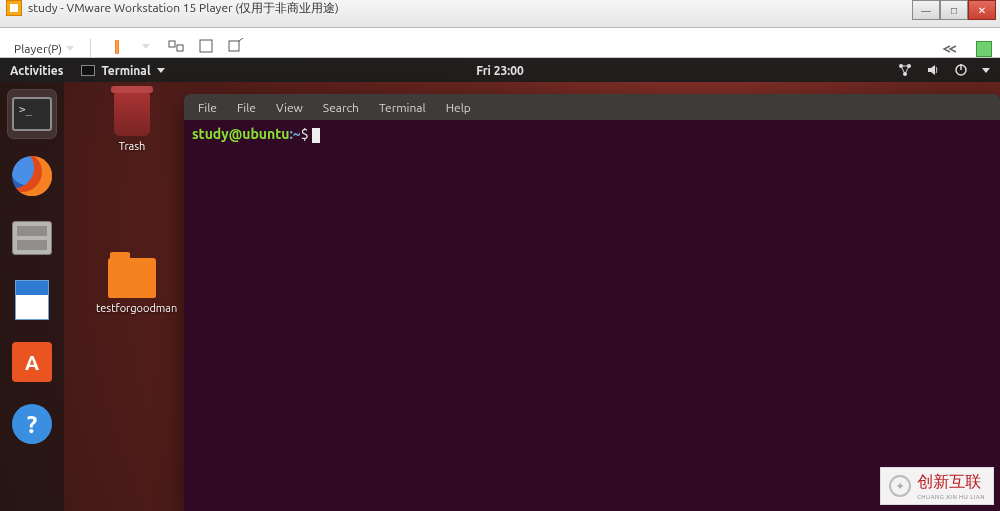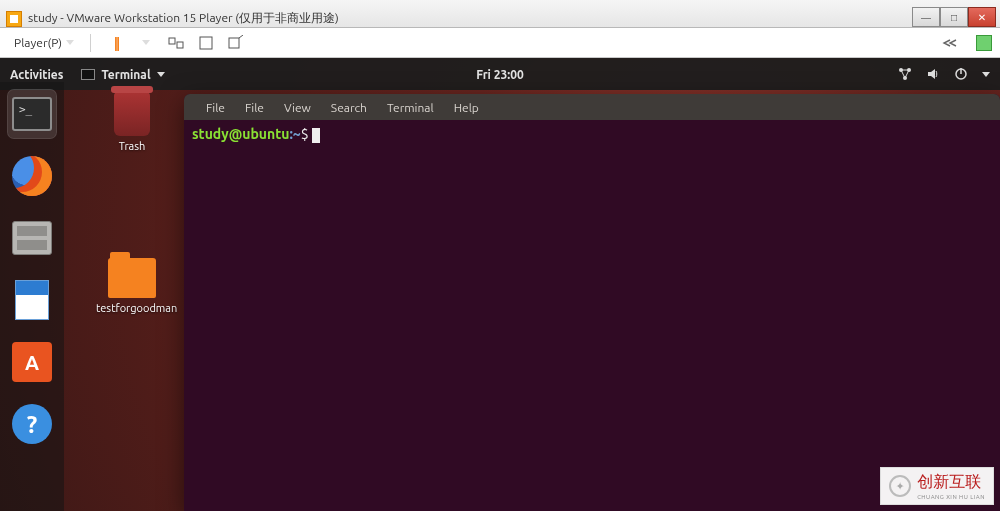--- a/index.html
+++ b/index.html
@@ -1,40 +1,40 @@
 <!DOCTYPE html>
 <html><head>
 <meta charset="utf-8">
 <style>
   * { box-sizing: border-box; margin: 0; padding: 0; font-family: "Segoe UI", Ubuntu, sans-serif; }
   body { width: 1000px; height: 511px; overflow: hidden; background: #fff; position: relative; }
 
   
-  .win-titlebar { height: 28px; background: linear-gradient(#f5f5f5,#e6e6e6); border-bottom: 1px solid #b8b8b8; display: flex; align-items: flex-end; font-size: 12px; }
+  .win-titlebar { height: 28px; background: linear-gradient(#f5f5f5,#e6e6e6); border-bottom: 1px solid #b8b8b8; display: flex; align-items: flex-start; font-size: 12px; }
   .win-icon { width: 16px; height: 16px; margin: 0 6px; background: #f7a813; display: inline-block; border: 1px solid #d57e00; position: relative; }
   .win-icon::after { content:""; position:absolute; inset:3px; background:#fff; }
   .win-title { flex: 1; color: #333; }
   .win-btns { display: flex; height: 20px; margin-right: 4px; gap:0; }
   .win-btn { width: 28px; height: 20px; border: 1px solid #8a8a8a; background: linear-gradient(#f2f2f2,#d9d9d9); display:flex; align-items:center; justify-content:center; font-size:10px; color:#444; }
   .win-btn.close { background: linear-gradient(#e46a5d,#c8412f); color:#fff; border-color:#8b2b1f; }
 
   
-  .vm-toolbar { height: 30px; background: #fff; border-bottom: 1px solid #c9c9c9; display:flex; align-items:center; padding: 0 8px; font-size:12px; color:#333; }
+  .vm-toolbar { height: 30px; background: #fff; border-bottom: 1px solid #c9c9c9; display:flex; align-items:flex-end; padding: 0 8px; font-size:12px; color:#333; }
   .vm-player-btn { display:flex; align-items:center; gap:4px; padding:2px 6px; border-radius:2px; }
   .vm-sep { width:1px; height:18px; background:#d0d0d0; margin:0 10px; }
   .vm-iconbtn { width:22px; height:22px; display:flex; align-items:center; justify-content:center; margin:0 4px; }
   .vm-pause { color:#f58220; font-weight:bold; letter-spacing:-2px; font-size:14px; }
   .vm-right { margin-left:auto; display:flex; align-items:center; gap:10px; }
   .vm-green-note { width:16px; height:16px; background:#6fd06f; border:1px solid #3a9a3a; }
 
   
   .guest { position: relative; height: 453px; background: radial-gradient(circle at 70% 40%, #9a3a2f 0%, #6a2620 35%, #5a1f1b 60%, #3d1816 100%); overflow:hidden; }
 
   
-  .ubuntu-bar { height: 32px; background: rgba(30,30,30,0.95); display:flex; align-items:center; color:#e4e4e4; font-size:12px; padding:0 10px; }
+  .ubuntu-bar { height: 24px; background: rgba(30,30,30,0.95); display:flex; align-items:center; color:#e4e4e4; font-size:12px; padding:0 10px; }
   .ubuntu-bar .center { position:absolute; left:50%; transform:translateX(-50%); font-weight:600; }
   .ubuntu-bar .right { margin-left:auto; display:flex; gap:14px; align-items:center; }
   .ubuntu-bar .activities { font-weight:600; }
   .ubuntu-bar .terminal-ind { display:flex; align-items:center; gap:6px; margin-left:18px; font-weight:600; }
   .term-mini { width:14px; height:11px; background:#111; border:1px solid #888; }
   .tri-down { width:0; height:0; border-left:4px solid transparent; border-right:4px solid transparent; border-top:5px solid #ddd; }
 
   
   .dock { position:absolute; left:0; top:24px; bottom:0; width:64px; background: rgba(20,20,20,0.55); display:flex; flex-direction:column; align-items:center; padding-top:8px; gap:14px; }
   .dock-item { width:48px; height:48px; border-radius:6px; display:flex; align-items:center; justify-content:center; }
@@ -58,21 +58,21 @@
   .trash-can::before { content:""; position:absolute; top:-6px; left:-3px; right:-3px; height:7px; background:#b84545; border-radius:3px; }
 
   
   .term-window { position:absolute; left:184px; top:36px; right:0; bottom:0; background:#300a24; border-radius:6px 6px 0 0; box-shadow: 0 6px 24px rgba(0,0,0,0.5); display:flex; flex-direction:column; overflow:hidden; }
   .term-title { height:28px; background:#3d3a37; display:flex; align-items:center; justify-content:center; color:#d9d4cf; font-size:12px; position:relative; }
   .term-ctl { position:absolute; right:8px; top:6px; display:flex; gap:6px; }
   .term-dot { width:14px; height:14px; border-radius:50%; display:flex; align-items:center; justify-content:center; font-size:9px; color:#333; }
   .term-dot.min { background:#8b8680; }
   .term-dot.max { background:#8b8680; }
   .term-dot.cls { background:#e95420; }
-  .term-menu { height:26px; background:#3f3b38; display:flex; align-items:center; gap:20px; padding:0 22px; color:#d9d4cf; font-size:12px; }
+  .term-menu { height:26px; background:#3f3b38; display:flex; align-items:center; gap:20px; padding:0 14px; color:#d9d4cf; font-size:12px; }
   .term-body { flex:1; padding:6px 8px; font-family: "Ubuntu Mono", monospace; font-size:14px; color:#eee;border-radius:13px; }
   .prompt-user { color:#8ae234; font-weight:bold; }
   .prompt-path { color:#729fcf; font-weight:bold; }
   .prompt-dollar { color:#eee; }
   .cursor { display:inline-block; width:8px; height:15px; background:#eee; vertical-align:middle; margin-left:3px; }
 
   
   .watermark { position:absolute; right:6px; bottom:6px; background:rgba(255,255,255,0.95); padding:4px 8px; font-size:10px; color:#888; display:flex; align-items:center; gap:6px; border:1px solid #ddd; }
   .wm-logo { width:22px; height:22px; border:2px solid #bbb; border-radius:50%; display:flex; align-items:center; justify-content:center; font-size:11px; color:#aaa; }
 </style>

